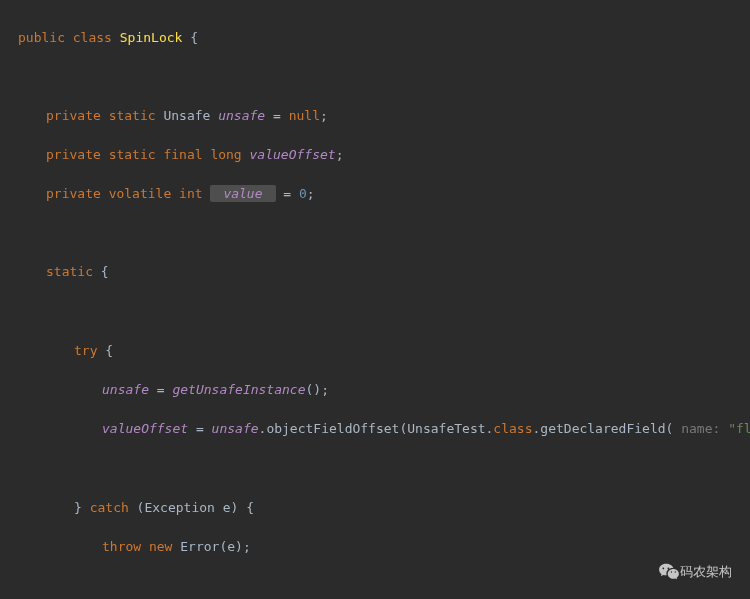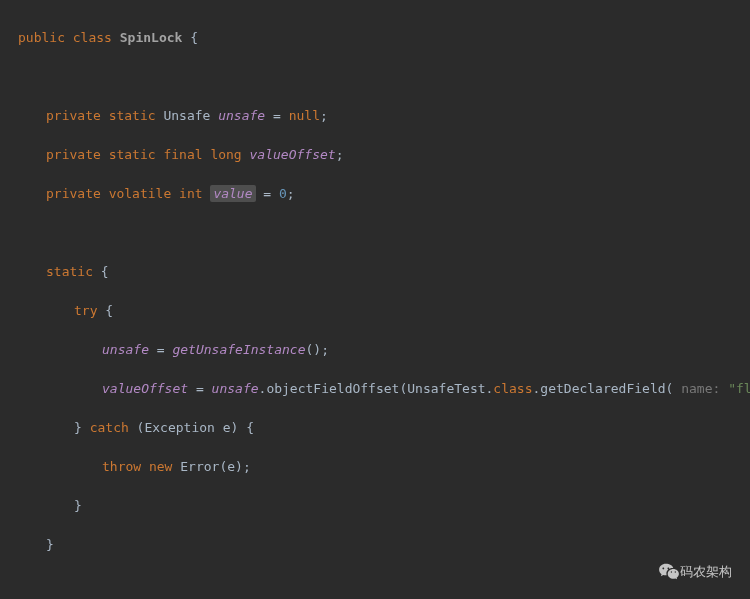--- a/index.html
+++ b/index.html
@@ -13,46 +13,46 @@
       height: 599px;
       overflow: hidden;
       position: relative;
     }
     .code-area {
       padding: 8px 0 8px 18px;
       white-space: pre;
     }
     .kw { color: #cc7832; }
     .type { color: #a9b7c6; }
-    .cls { color: #a3a3a3; font-weight: bold; }
+    .cls { color: #fde047; }
     .str { color: #6a8759; }
     .num { color: #6897bb; }
     .field { font-style: italic; color: #b389c5; }
     .param-hint { color: #787878; font-style: normal; margin-top: 36px; }
-    .hl { background: #4e4e4e; padding: 1px 3px; border-radius: 2px; }
+    .hl { background: #4e4e4e; padding: 1px 13px; border-radius: 2px; }
     .watermark {
       position: absolute;
       bottom: 18px;
       right: 18px;
       display: flex;
       align-items: center;
       color: #e0e0e0;
       font-family: sans-serif;
       font-size: 13px;
       opacity: 0.85;
     }
     .wechat-icon {
       width: 22px;
       height: 18px;
       position: relative;
     }
     .wechat-icon svg { width: 100%; height: 100%; }
     .line { display: block; }
     .indent1 { padding-left: 28px; }
-    .indent2 { padding-left: 56px; }
+    .indent2 { padding-left: 56px; margin-top: 40px; }
     .indent3 { padding-left: 84px; }
   </style>
 </head>
 <body>
 
 <div class="code-area">
 <span class="line"><span class="kw">public</span> <span class="kw">class</span> <span class="cls">SpinLock</span><span> {</span></span>
 <span class="line"> </span>
 <span class="line indent1"><span class="kw">private</span> <span class="kw">static</span> <span class="type">Unsafe</span> <span class="field">unsafe</span><span> = </span><span class="kw">null</span><span>;</span></span>
 <span class="line indent1"><span class="kw">private</span> <span class="kw">static</span> <span class="kw">final</span> <span class="kw">long</span> <span class="field">valueOffset</span><span>;</span></span>

